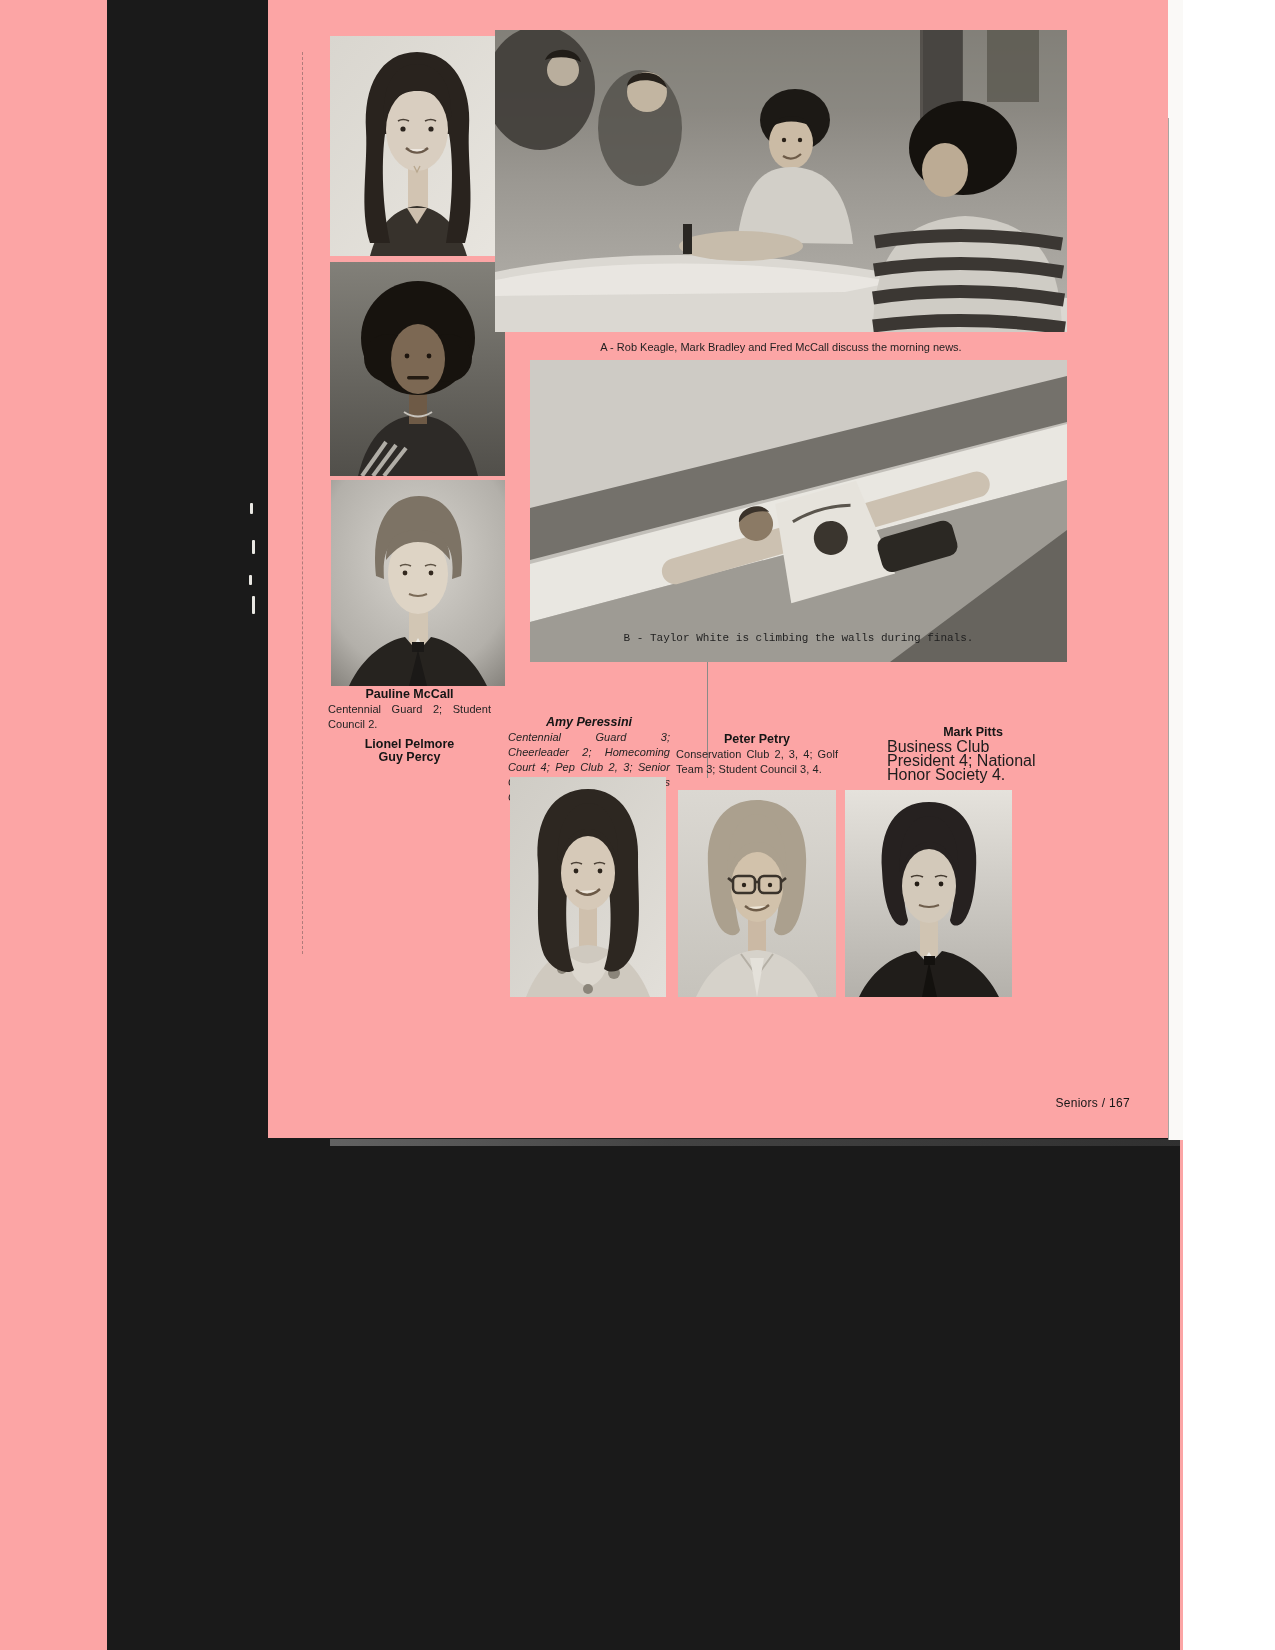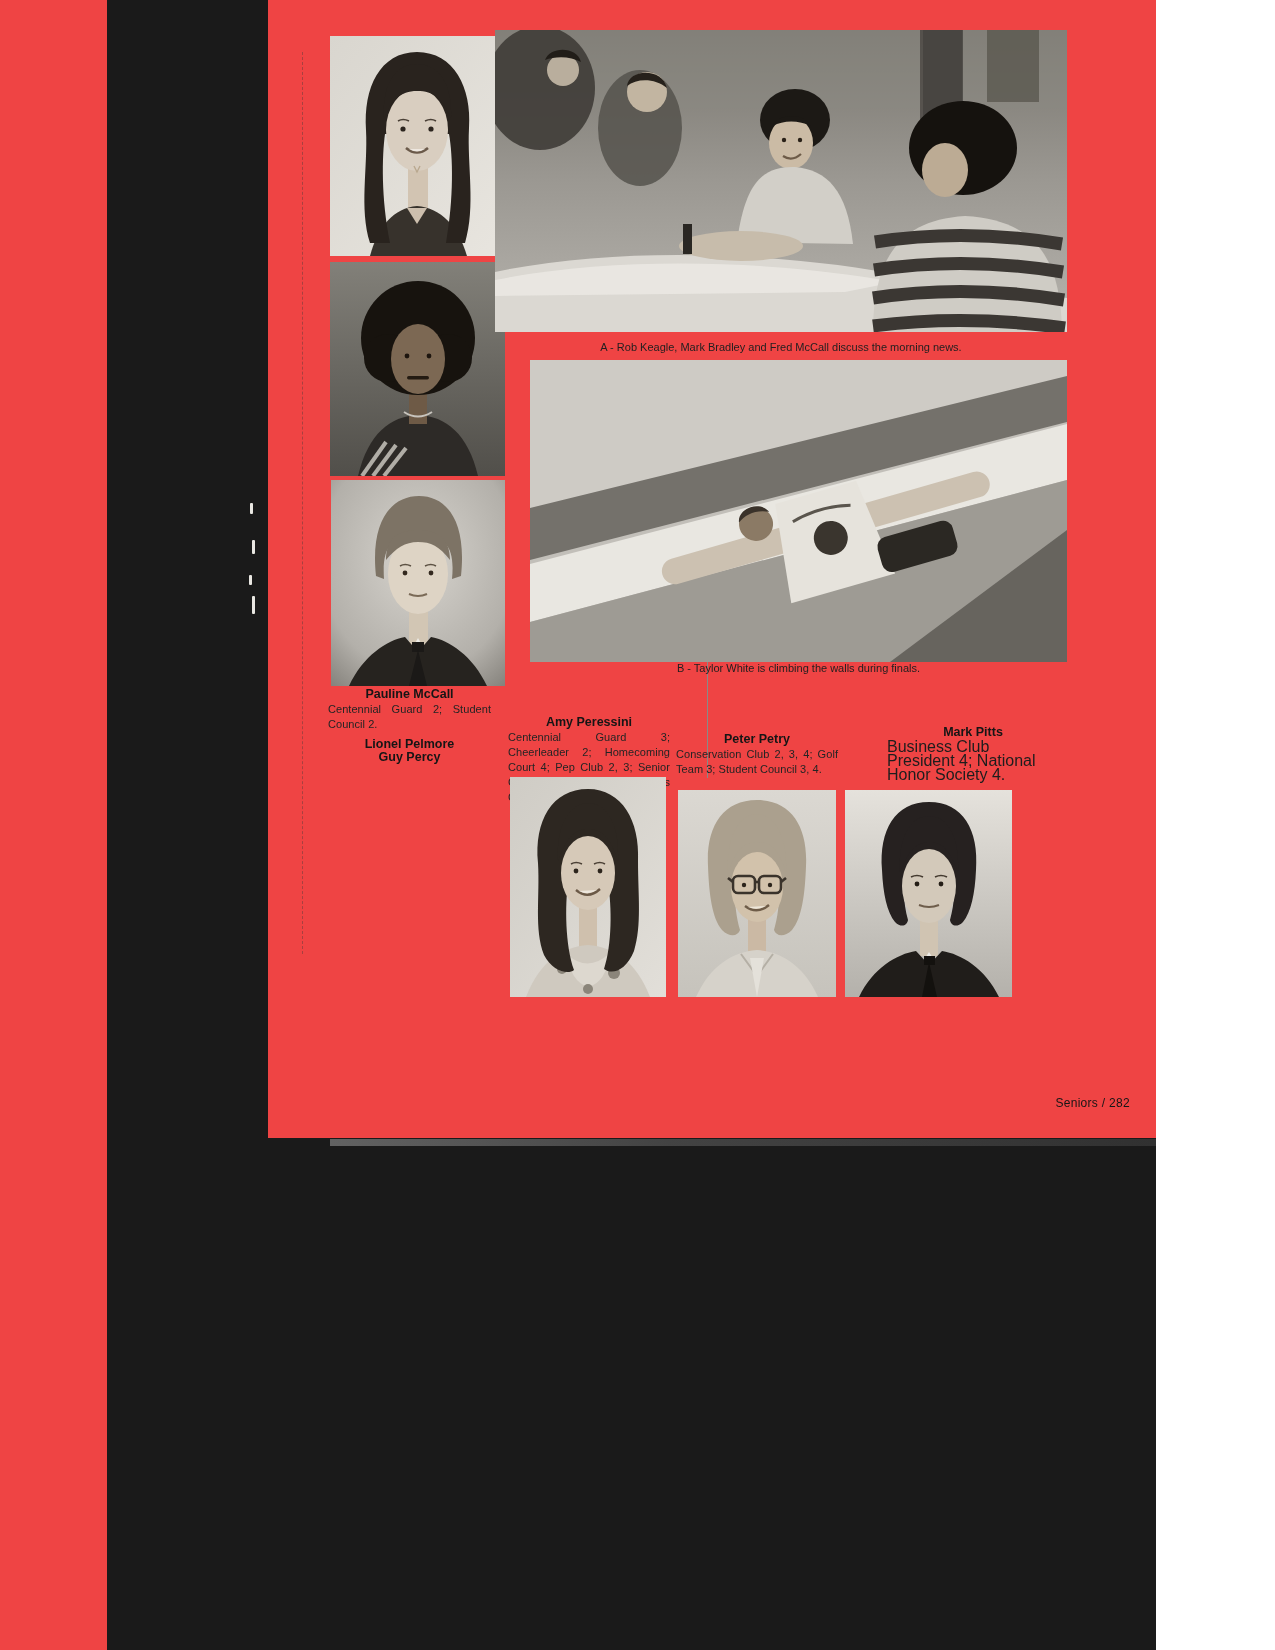--- a/index.html
+++ b/index.html
@@ -1,17 +1,17 @@
 <!DOCTYPE html>
 <html><head>
 <meta charset="utf-8">
 <style>
   html,body{margin:0;padding:0;background:#ffffff;}
-  .scan{position:relative;width:1156px;height:1650px;background:#ef4444;overflow:hidden;
-        font-family:"Liberation Sans", sans-serif;color:#1d1d1d;}
+  .scan{position:relative;width:1156px;height:1650px;background:#fca5a5;overflow:hidden;
+        font-family:"Liberation Sans", sans-serif;color:#1d1d1d;padding-left:27px;}
   .abs{position:absolute;}
   .blackbar{left:107px;top:0;width:161px;height:1140px;background:#1a1a1a;}
   .blackbottom{left:107px;top:1138px;width:1073px;height:512px;background:#1a1a1a;}
   .edgestreak{left:330px;top:1139px;width:850px;height:7px;
         background:linear-gradient(90deg,#6f6f6f,#4a4a4a 40%,#343434);opacity:.85;}
   .rightpanel{left:1168px;top:0;width:107px;height:1140px;background:#faf9f7;}
   .pagefoldline{left:1168px;top:118px;width:1px;height:1022px;background:#a8a6a2;}
   .marginline{left:302px;top:52px;width:0;height:902px;border-left:1px dashed rgba(55,55,55,.38);}
   .tick{background:#e9e7e2;width:3px;border-radius:1px;}
   .artifactline{left:707px;top:652px;width:1px;height:126px;background:#8a8a88;}
@@ -175,30 +175,30 @@
         <rect x="-170" y="-10" width="340" height="26" rx="13" fill="#ccc1b1"></rect>
         <path d="M-42,-34 L42,-34 L54,66 L-54,66 Z" fill="#e6e3dc"></path>
         <circle cx="2" cy="14" r="17" fill="#3a352e"></circle>
         <path d="M-30,-12 Q0,-20 30,-12" stroke="#5a554d" stroke-width="3" fill="none"></path>
         <circle cx="-66" cy="-20" r="17" fill="#8b7a65"></circle>
         <path d="M-82,-26 C-80,-40 -56,-42 -50,-28 C-62,-34 -74,-32 -82,-26 Z" fill="#3a322a"></path>
         <rect x="44" y="28" width="78" height="36" rx="10" fill="#2b2823"></rect>
       </g>
     </svg>
   </div>
-  <div class="abs caption" style="left:530px;top:662px;width:537px;">B -  Taylor White is climbing the walls during finals.</div>
+  <div class="abs caption" style="left:530px;top:632px;width:537px;font-family:Liberation Mono, monospace;">B -  Taylor White is climbing the walls during finals.</div>
 
   <div class="abs" style="left:328px;top:688px;width:163px;">
     <div class="name">Pauline McCall</div>
     <div class="acts">Centennial Guard 2; Student Council 2.</div>
     <div class="name" style="margin-top:6px;">Lionel Pelmore</div>
     <div class="name">Guy Percy</div>
   </div>
 
-  <div class="abs" style="left:508px;top:716px;width:162px;">
+  <div class="abs" style="left:508px;top:716px;width:162px;font-style:italic;">
     <div class="name">Amy Peressini</div>
     <div class="acts">Centennial Guard 3; Cheerleader 2; Homecoming Court 4; Pep Club 2, 3; Senior Girls Council 4; Jingle Bells Court 4.</div>
   </div>
   <div class="abs photo" style="left:510px;top:777px;width:156px;height:220px;">
     <svg viewBox="0 0 156 220" preserveAspectRatio="none">
       <defs>
           <linearGradient id="g4" x1="0" y1="0" x2="1" y2="1">
         <stop offset="0" stop-color="#cfccc5"></stop>
             <stop offset="1" stop-color="#e2dfd9"></stop>
           </linearGradient>
@@ -278,15 +278,15 @@
       <ellipse cx="84" cy="96" rx="27" ry="37" fill="#d3c9ba"></ellipse>
       <path d="M55,82 C53,46 66,26 84,26 C102,26 115,46 113,82 C104,58 96,52 84,52 C72,52 64,60 55,82 Z" fill="#262120"></path>
       <circle cx="72" cy="94" r="2.4" fill="#241d16"></circle>
         <circle cx="96" cy="94" r="2.4" fill="#241d16"></circle>
       <path d="M66,87 Q72,84 78,87" stroke="#443a2f" stroke-width="1.7" fill="none"></path>
       <path d="M90,87 Q96,84 102,87" stroke="#443a2f" stroke-width="1.7" fill="none"></path>
       <path d="M74,115 Q84,119 94,115" stroke="#6e5d4b" stroke-width="2" fill="none"></path>
     </svg>
   </div>
 
-  <div class="abs footer" style="left:990px;top:1096px;width:140px;">Seniors / 282</div>
+  <div class="abs footer" style="left:990px;top:1096px;width:140px;">Seniors / 167</div>
 
 </div>
 
 </body></html>

